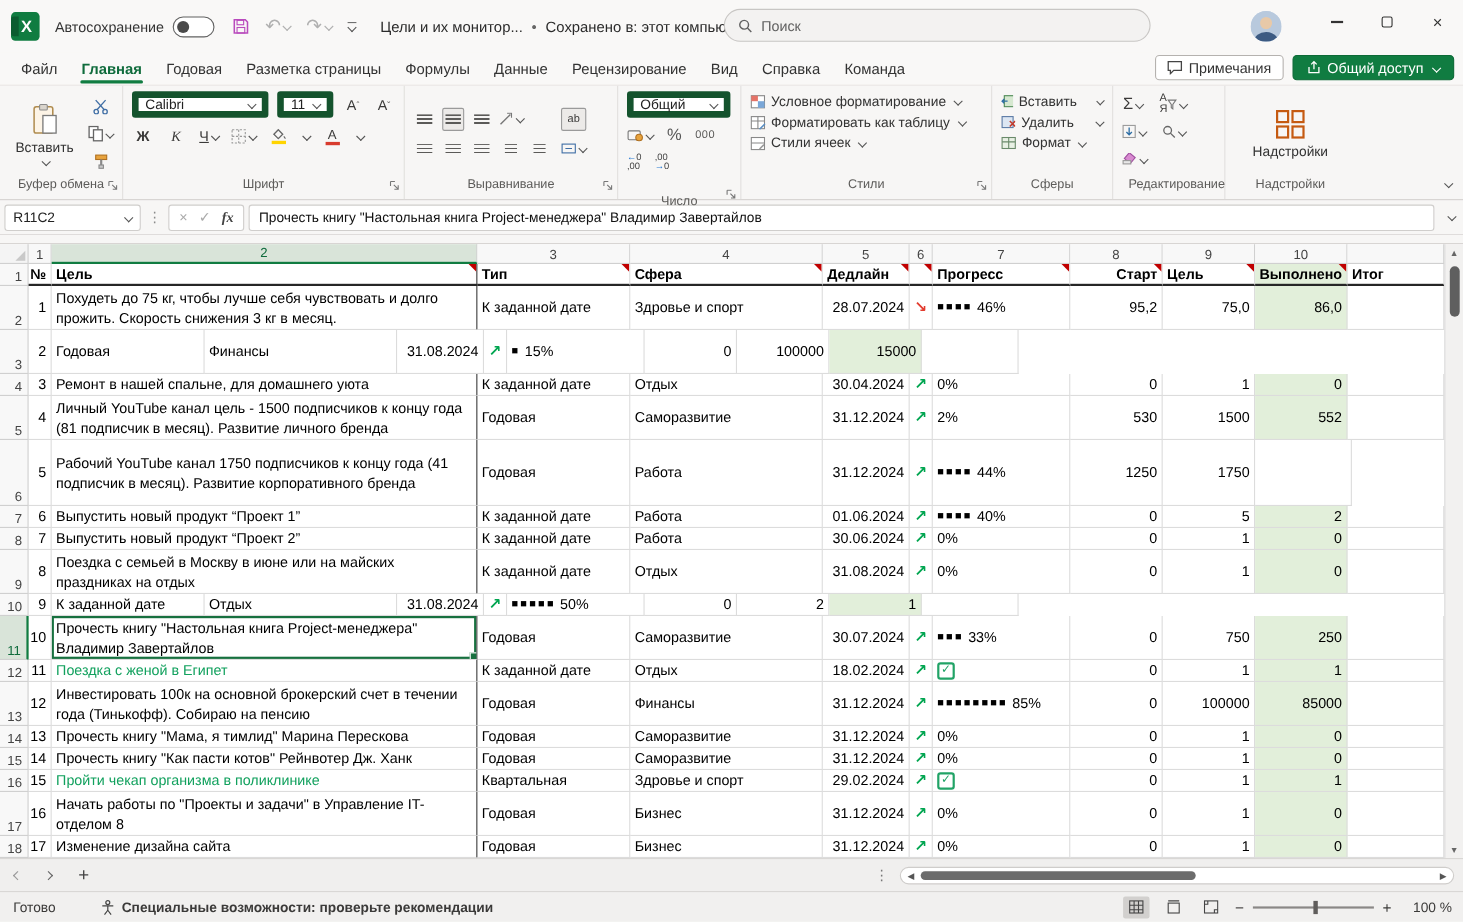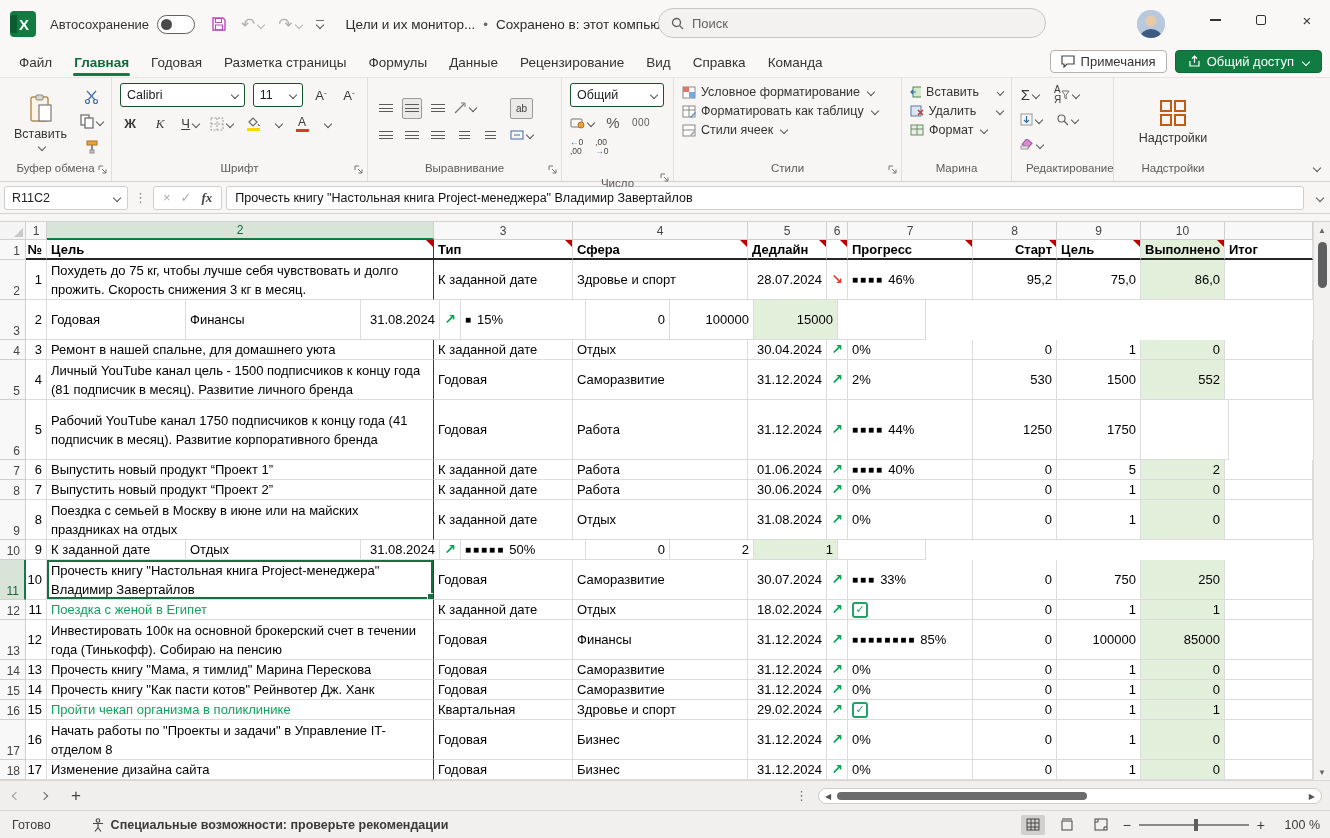--- a/index.html
+++ b/index.html
@@ -43,21 +43,21 @@
 
   
   .ribbon{height:104px;background:#f7f6f5;display:flex;border-bottom:1px solid #d4d2d0;position:relative;}
   .rgroup{display:flex;flex-direction:column;border-right:1px solid #e2e0de;}
   .rgc{flex:1;display:flex;padding:5px 8px 2px 8px;gap:7px;}
   .rlabel{height:19px;text-align:center;font-size:11.5px;color:#5c5b59;position:relative;padding:0 14px;}
   .dlg{position:absolute;right:3px;bottom:4px;}
   .bigbtn{display:flex;flex-direction:column;align-items:center;justify-content:center;gap:3px;font-size:12.5px;color:#333;padding:2px 6px;}
   .col2{display:flex;flex-direction:column;gap:6px;justify-content:center;}
   .rrow{display:flex;align-items:center;gap:8px;}
-  .combo{background:#fff;border:1px solid #14532d;border-radius:3px;font-size:12.5px;color:#222;display:flex;align-items:center;justify-content:space-between;padding:2px 6px;height:24px;}
+  .combo{background:#fff;border:6px solid #14532d;border-radius:3px;font-size:12.5px;color:#222;display:flex;align-items:center;justify-content:space-between;padding:2px 6px;height:24px;}
   .sbtn{min-width:20px;height:21px;display:flex;align-items:center;justify-content:center;font-size:13px;color:#3b3a39;}
   .sbtn.boxed{border:1px solid #9a9a9a;background:#eceae8;border-radius:2px;}
   .ru-b{font-weight:bold;}
   .ru-i{font-style:italic;font-family:"Liberation Serif",serif;}
   .ru-u{text-decoration:underline;}
   .clrbar{display:inline-block;width:13px;height:3px;margin-top:1px;}
   .stack{display:flex;flex-direction:column;align-items:center;line-height:1;}
   .lines{width:14px;height:9px;background:repeating-linear-gradient(to bottom,#5b5a58 0 1.2px,transparent 1.2px 3.6px);}
   .menu-item-lbl{font-size:12.5px;color:#333;display:flex;align-items:center;gap:5px;}
   .num3{font-size:10px;color:#5b5a58;letter-spacing:.5px;}
@@ -462,21 +462,21 @@
         <div class="menu-item-lbl">
           <svg width="14" height="12">
               <rect x="1" y="1" width="12" height="10" fill="#e8f0e4" stroke="#6a8a6a"></rect>
               <line x1="1" y1="5" x2="13" y2="5" stroke="#6a8a6a"></line>
               <line x1="7" y1="1" x2="7" y2="11" stroke="#6a8a6a"></line>
             </svg>
           <span>Формат</span>
             <span class="chv"></span>
         </div>
       </div>
-      <div class="rlabel"><span>Марина</span></div>
+      <div class="rlabel"><span>Сферы</span></div>
     </div>
 
     <div class="rgroup" style="width:102px;">
       <div class="rgc" style="flex-direction:column;gap:4px;padding-top:6px;">
         <div class="rrow" style="gap:14px;">
           <span class="sbtn">
               <span style="font-size:15px;">Σ</span>
               <span class="chv"></span>
             </span>
           <span class="sbtn">

